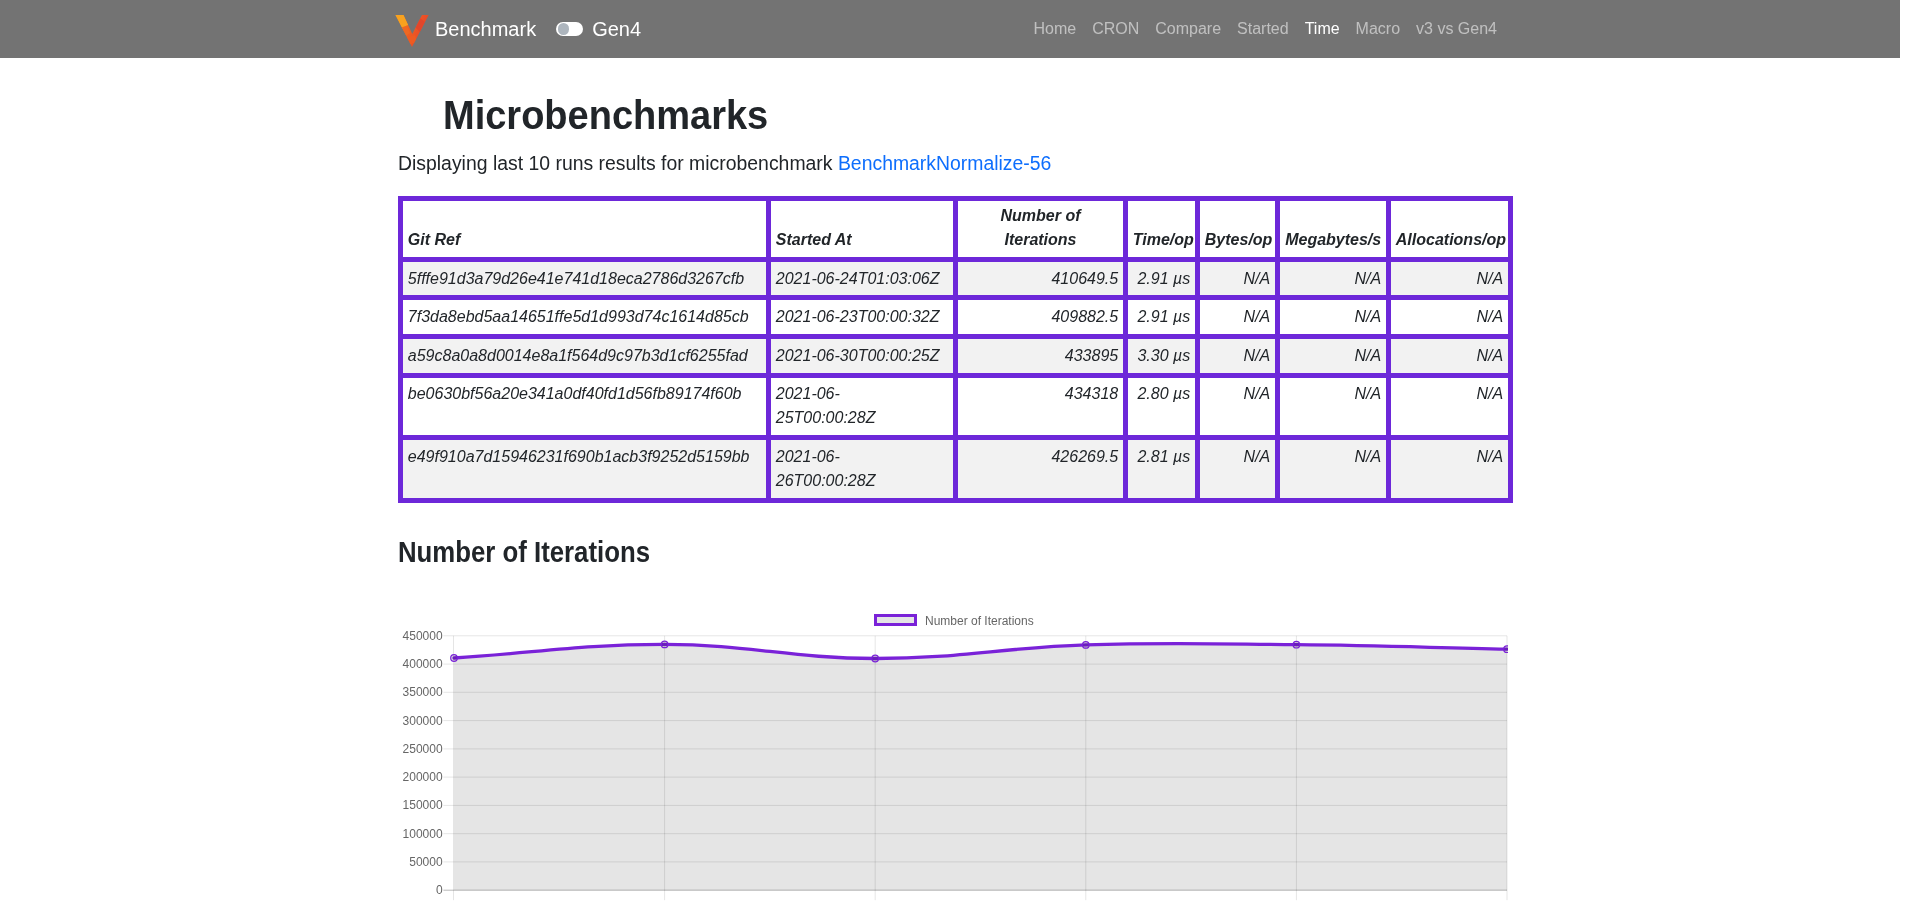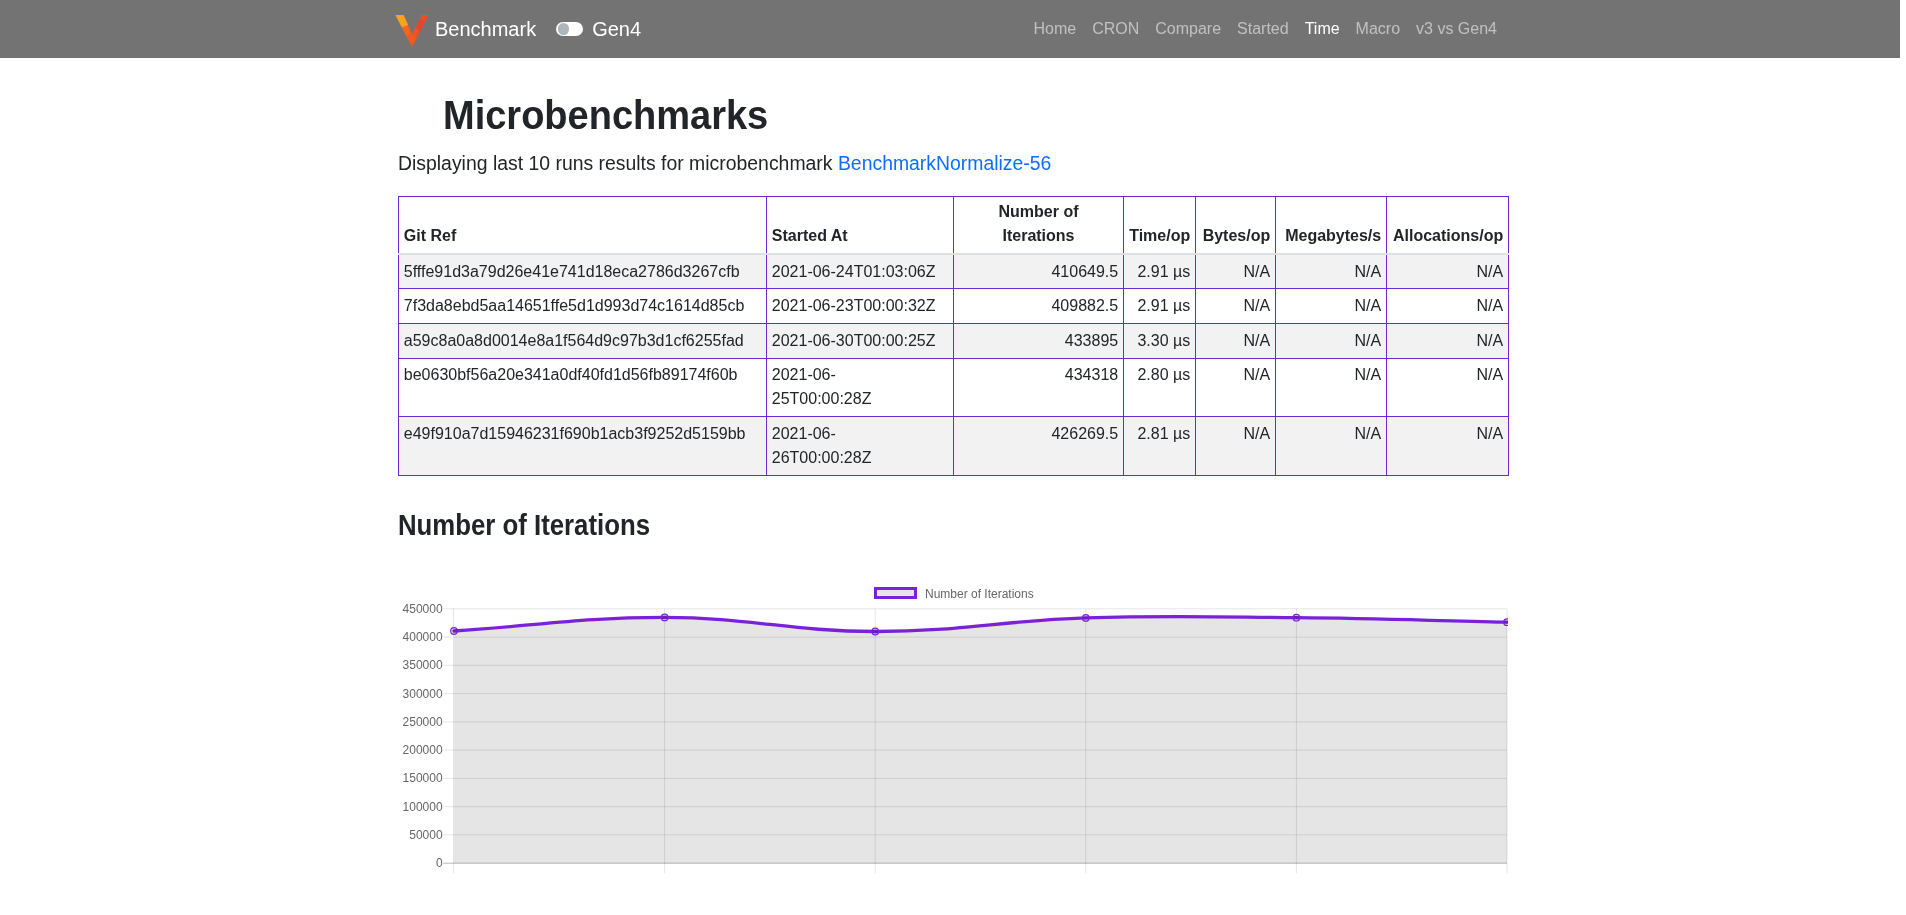--- a/index.html
+++ b/index.html
@@ -18,21 +18,21 @@
 .navlinks a { color:rgba(255,255,255,0.55); text-decoration:none; padding:8px; font-size:16px; }
 .navlinks a.active { color:#fff; }
 .container { width:1110px; margin:0 auto; }
 h1 { font-size:40px; line-height:1.2; font-weight:bold; margin:33px 0 9px 0;padding-left:48px; }
 .sqz95 { display:inline-block; transform:scaleX(0.95); transform-origin:0 50%; }
 .sqz97 { display:inline-block; transform:scaleX(0.97); transform-origin:0 50%; }
 .sqz86 { display:inline-block; transform:scaleX(0.859); transform-origin:0 50%; }
 p.lead { margin:0 0 18px 0; font-size:20px; line-height:30px; }
 p.lead a { color:#0d6efd; text-decoration:none; }
 table { border-collapse:collapse; width:1110px; table-layout:fixed; }
-th,td { border:1px solid #6d28d9; padding:4.8px; vertical-align:top; }
+th,td { border:5px solid #6d28d9; padding:4.8px; vertical-align:top;font-style:italic; }
 thead th { vertical-align:bottom; border-bottom:2px solid #dee2e6; text-align:left; padding-top:3px; }
 tbody tr:nth-child(odd) { background:#f2f2f2; }
 .tc { text-align:center !important; }
 .tr { text-align:right !important; }
 h2 { font-size:30px; line-height:36px; font-weight:bold; margin:31px 0 3.5px 0; }
 .chartwrap { position:relative; height:336px; }
 .chartwrap svg { position:absolute; left:0; top:0; }
 </style>
 </head>
 <body>

